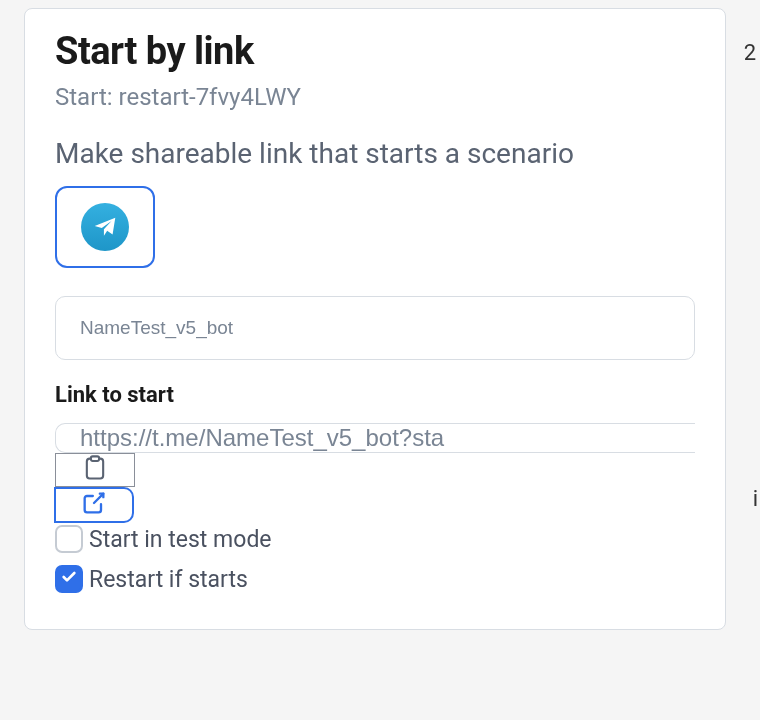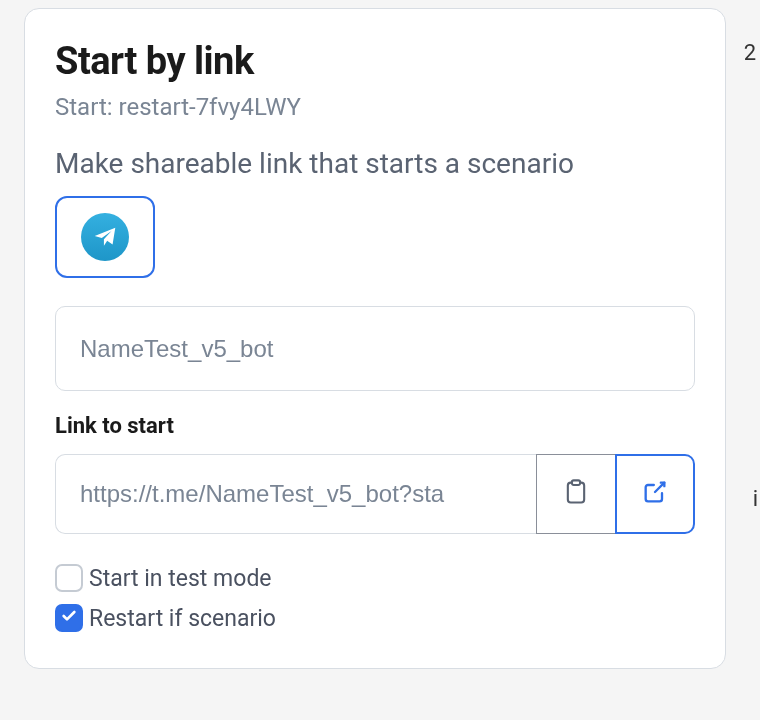--- a/index.html
+++ b/index.html
@@ -14,22 +14,22 @@
       height: 720px;
       position: relative;
     }
     .panel {
       position: absolute;
       top: 8px;
       left: 24px;
       width: 702px;
       background: #ffffff;
       border: 1px solid #d8dde3;
-      border-radius: 15px;
-      padding: 30px 30px 24px 30px;
+      border-radius: 8px;
+      padding: 20px 30px 24px 30px;
     }
     .panel-title {
       font-size: 38px;
       font-weight: 700;
       color: #1a1a1a;
       letter-spacing: -0.5px;
       margin-bottom: 10px;
     }
     .panel-subtitle {
       font-size: 24px;
@@ -63,41 +63,42 @@
       display: flex;
       align-items: center;
       justify-content: center;
     }
     .telegram-circle svg {
       width: 26px;
       height: 26px;
     }
     .text-input {
       width: 100%;
-      height: 85px;
+      height: 64px;
       border: 1px solid #d8dde3;
       border-radius: 10px;
       padding: 0 24px;
-      font-size: 24px;
+      font-size: 19px;
       color: #7a8594;
       background: #ffffff;
       outline: none;
       margin-bottom: 22px;
     }
     .section-label {
       font-size: 22px;
       font-weight: 700;
       color: #1a1a1a;
       margin-bottom: 16px;
     }
     .link-row {
       display: flex;
       width: 100%;
-      height: 80px;
+      height: 72px;
       margin-bottom: 30px;
+      flex-direction: column;
     }
     .link-input {
       flex: 1;
       border: 1px solid #d8dde3;
       border-right: none;
       border-radius: 10px 0 0 10px;
       padding: 0 24px;
       font-size: 24px;
       color: #7a8594;
       background: #ffffff;
@@ -214,16 +215,16 @@
   </div>
 
   <div class="checkbox-row">
     <div class="checkbox-box checkbox-checked">
       <span>
         <svg width="16" height="16" viewBox="0 0 24 24" fill="none" stroke="#ffffff" stroke-width="4" stroke-linecap="round" stroke-linejoin="round">
           <polyline points="4 12 9 17 20 6"></polyline>
         </svg>
       </span>
     </div>
-    <span class="checkbox-label">Restart if scenario</span>
+    <span class="checkbox-label">Restart if starts</span>
   </div>
 
 </div>
 
 </body></html>

